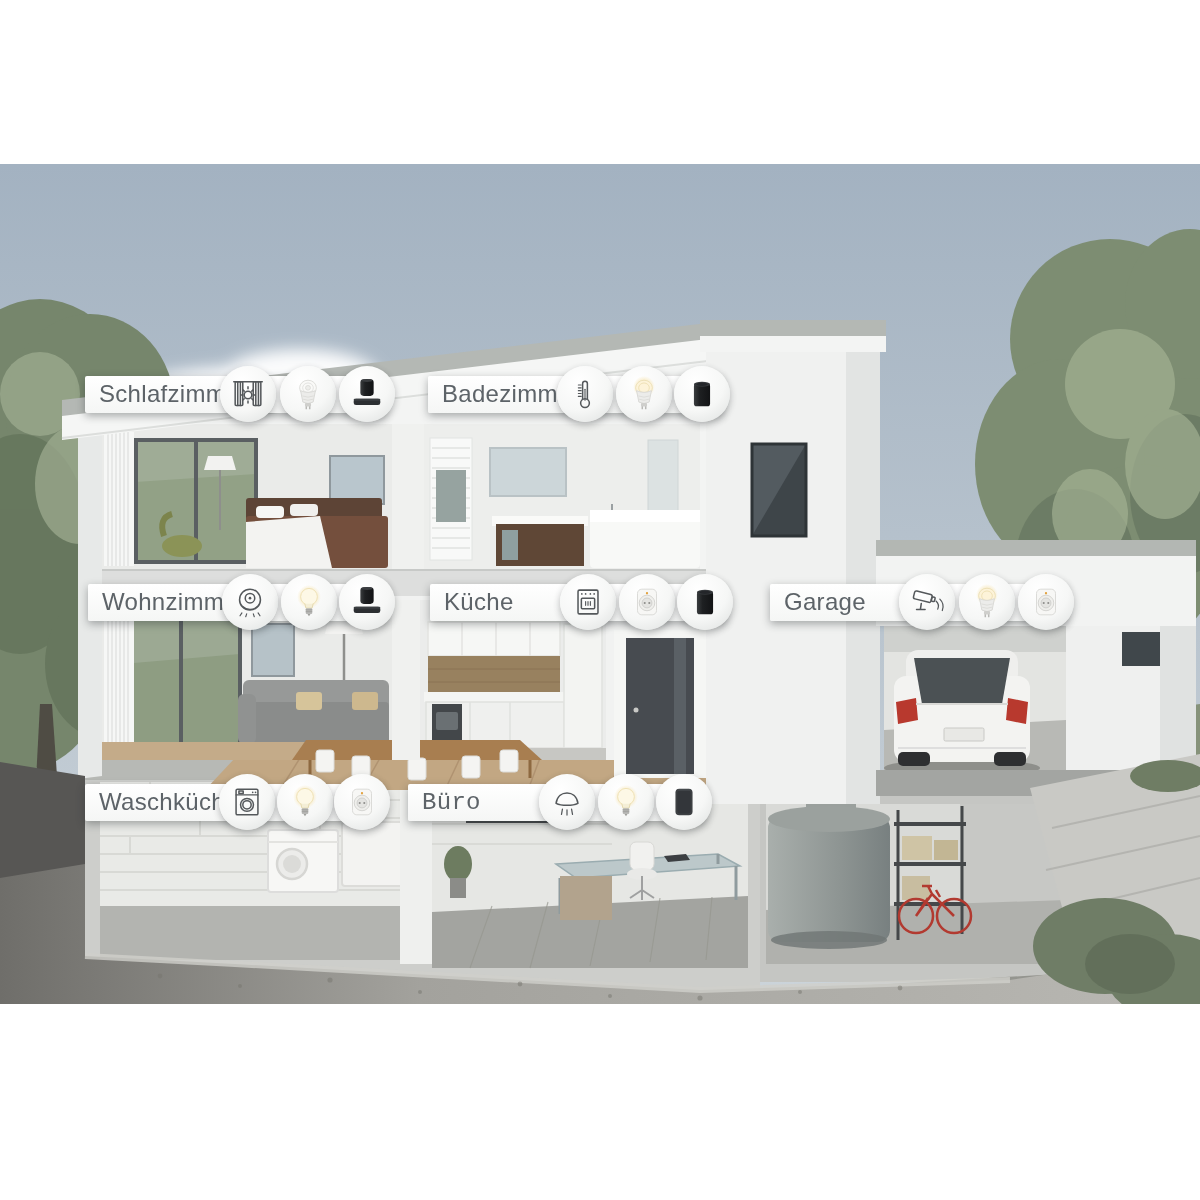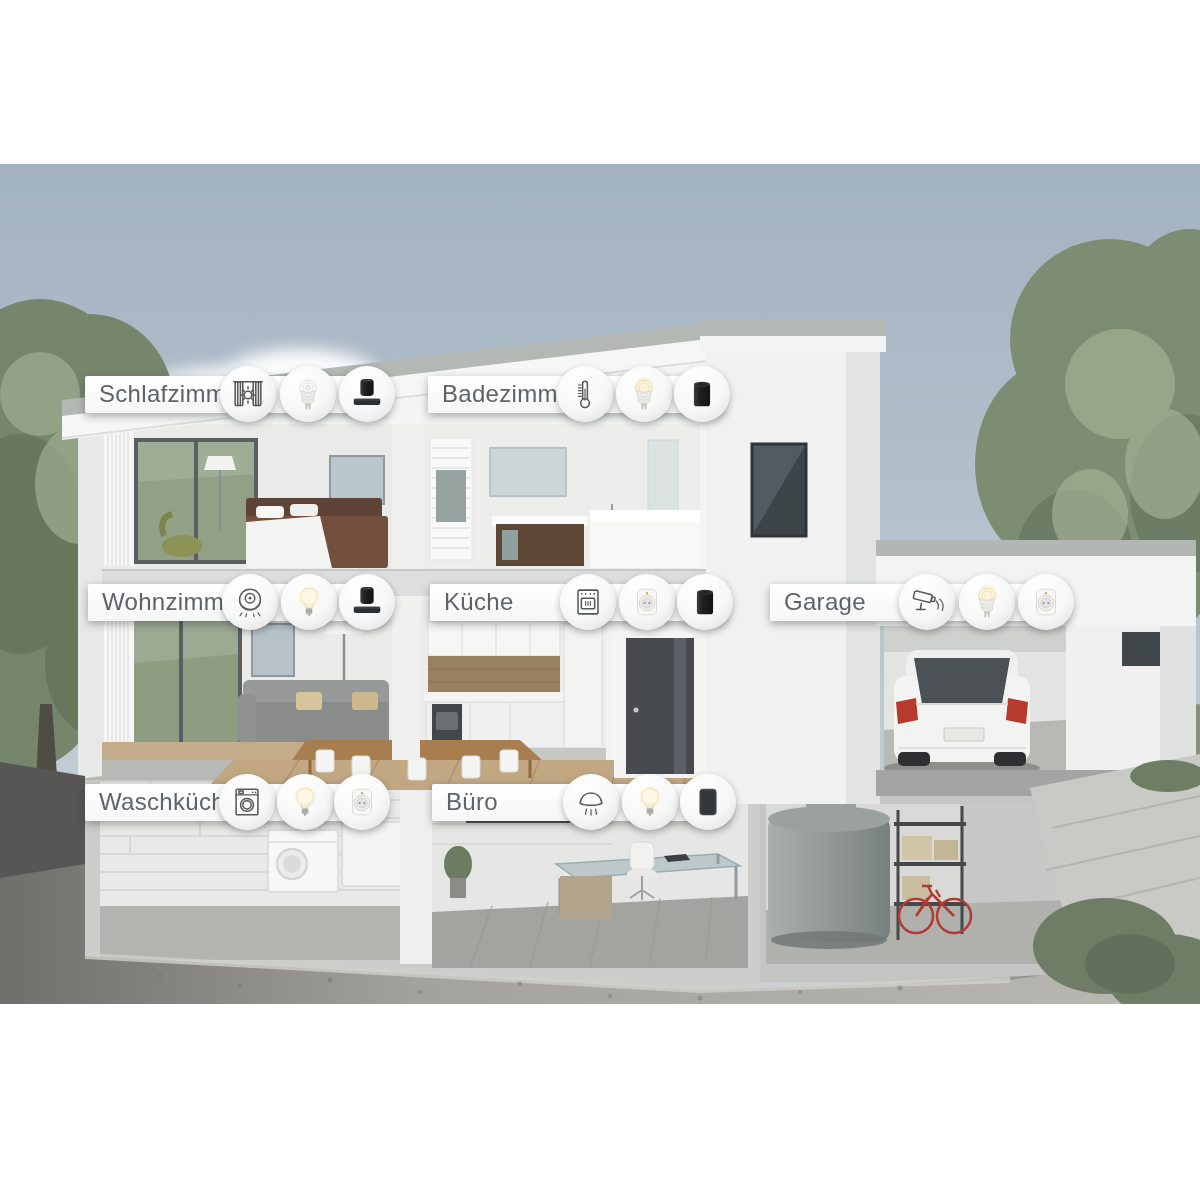--- a/index.html
+++ b/index.html
@@ -563,21 +563,21 @@
             <svg viewBox="0 0 40 40">
     <rect x="10" y="6.5" width="20" height="27" rx="4.5" fill="#f7f7f5" stroke="#d9d9d6"></rect>
     <circle cx="20" cy="21" r="8.2" fill="#efefec" stroke="#d4d4d1"></circle>
     <circle cx="20" cy="21" r="5.2" fill="#e4e4e1" stroke="#cfcfcc"></circle>
     <circle cx="17.6" cy="21" r="1.1" fill="#8d8d8a"></circle>
               <circle cx="22.4" cy="21" r="1.1" fill="#8d8d8a"></circle>
     <circle cx="20" cy="10.8" r="1.2" fill="#e2a23e"></circle>
     </svg>
           </div>
         </div>
-        <div class="room-label" style="left: 432px; top: 610px; width: 304px;">
+        <div class="room-label" style="left: 408px; top: 610px; width: 304px; font-family: Liberation Mono, monospace;">
           <div class="banner" style="width: 296px;">
             <span class="room-name">Büro</span>
           </div>
           <div class="circle" style="left: 131px;">
             <svg viewBox="0 0 40 40">
               <g stroke="#54585b" fill="none" stroke-width="1.6" stroke-linecap="round" stroke-linejoin="round">
     <path d="M8.5 21.5 C9.5 13.5 15 10.5 20 10.5 C25 10.5 30.5 13.5 31.5 21.5 C26 24.2 14 24.2 8.5 21.5 Z"></path>
     <path d="M15.2 27.5 l-1 5.5 M20 28.2 v5.5 M24.8 27.5 l1 5.5" stroke-width="1.3"></path>
     </g>
             </svg>

